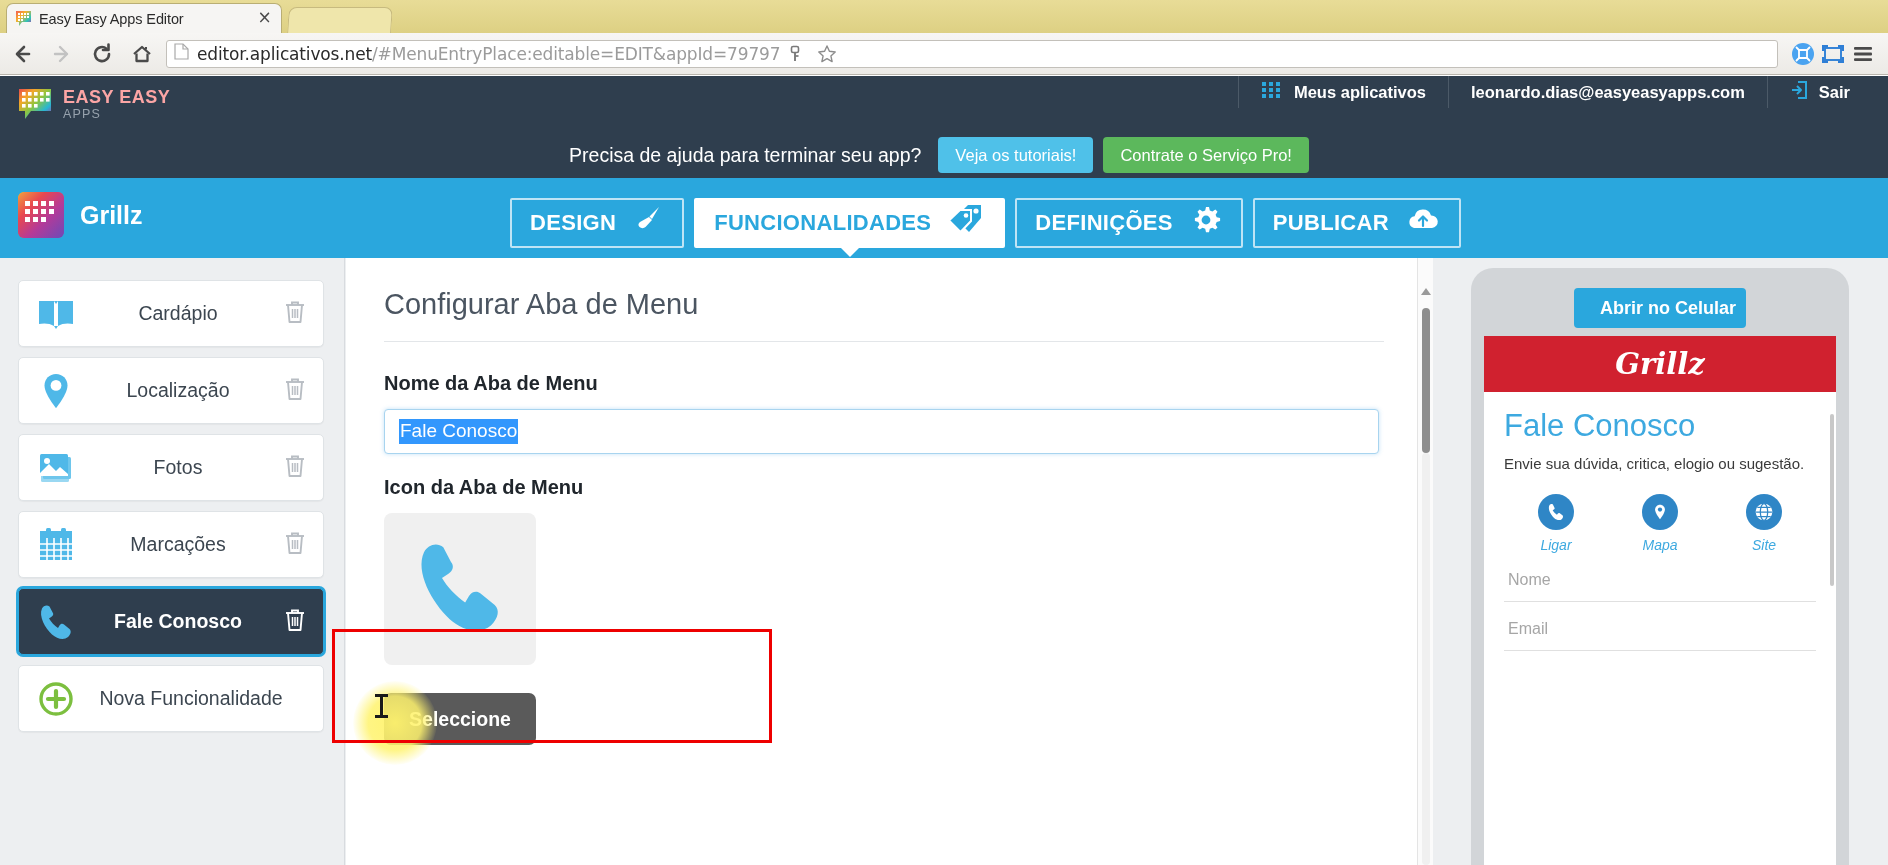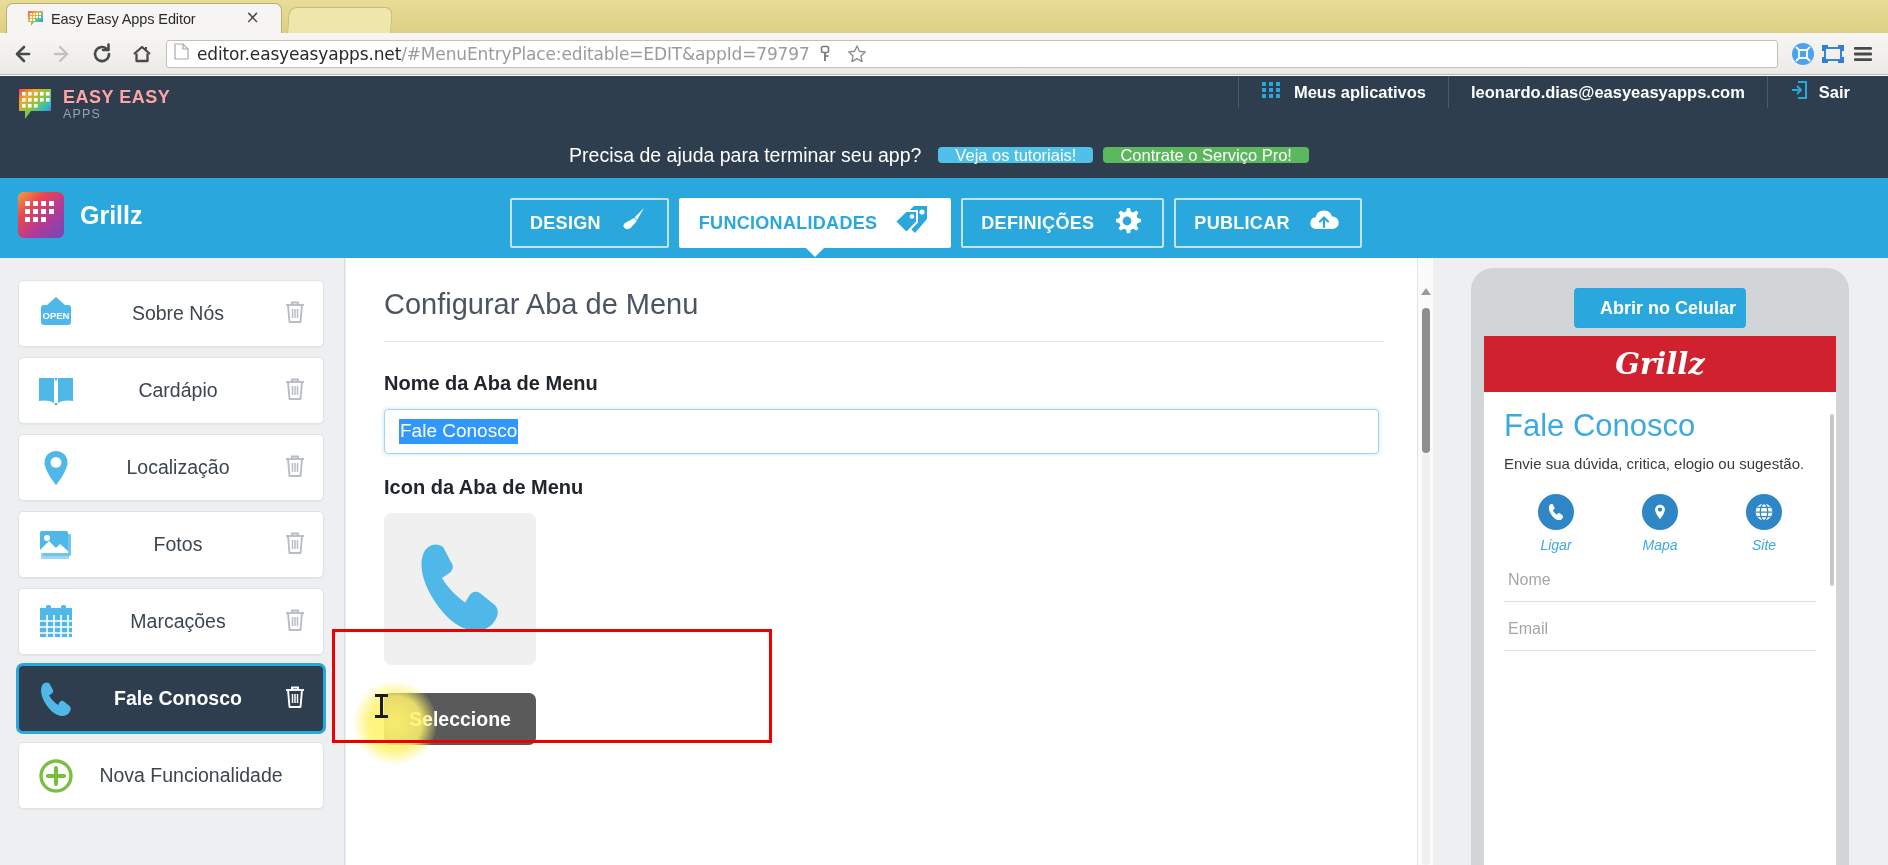--- a/index.html
+++ b/index.html
@@ -15,21 +15,21 @@
     position: absolute; left: 0; top: 0; width: 1888px; height: 33px;
     background: #e3d58a;
     background: linear-gradient(to bottom, #e8dc97 0%, #ddd083 100%);
   }
   .tab {
     position: absolute; left: 6px; top: 3px; width: 276px; height: 30px;
     background: #f6f5f3;
     border-radius: 7px 7px 0 0;
     border: 1px solid #b9ae74;
     border-bottom: none;
-    display: flex; align-items: center; padding: 0 20px;
+    display: flex; align-items: center; padding: 0 8px;
   }
   .tab-favicon {
     width: 17px; height: 17px; flex: 0 0 17px; margin-right: 7px;
     position: relative;
   }
   .tab-title {
     font-size: 14.5px; color: #2b2b2b; flex: 1;
     white-space: nowrap; overflow: hidden; text-overflow: ellipsis;
     letter-spacing: -0.1px;
   }
@@ -105,21 +105,21 @@
   .hdr-spacer { width: 16px; }
 
   
   .promo-bar {
     position: absolute; left: 0; top: 132px; width: 1888px; height: 46px;
     background: #2f3e4e;
     display: flex; align-items: center; justify-content: center;
   }
   .promo-text { color: #fff; font-size: 19.5px; margin-right: 17px; }
   .promo-btn {
-    height: 16px; border-radius: 4px; color: #fff; font-size: 16.5px;
+    height: 36px; border-radius: 4px; color: #fff; font-size: 16.5px;
     display: flex; align-items: center; padding: 0 17px; margin-right: 10px;
   }
   .promo-btn.blue { background: #4fc1e9; }
   .promo-btn.green { background: #5cb85c; }
 
   
   .app-nav {
     position: absolute; left: 0; top: 178px; width: 1888px; height: 80px;
     background: #2aa7dd;
   }
@@ -133,21 +133,21 @@
     background: linear-gradient(135deg,#f0c419,#e8554e 40%,#c0418e 70%,#8e44ad);
   }
   .app-title { color: #fff; font-size: 25px; font-weight: bold; }
   .nav-tabs {
     position: absolute; left: 510px; top: 20px;
     display: flex; align-items: flex-end; gap: 10px;
   }
   .nav-tab {
     height: 50px; border: 2px solid #bfe4f5; border-radius: 2px;
     display: flex; align-items: center; padding: 0 18px; gap: 16px;
-    color: #fff; font-size: 18px; font-weight: bold; letter-spacing: 0.3px;
+    color: #fff; font-size: 22px; font-weight: bold; letter-spacing: 0.3px;
     position: relative;
   }
   .nav-tab.active {
     background: #fff; color: #2aa7dd; border-color: #fff;
   }
   .nav-tab.active::after {
     content: ""; position: absolute; left: 50%; bottom: -11px;
     margin-left: -11px;
     border-left: 11px solid transparent; border-right: 11px solid transparent;
     border-top: 11px solid #fff;
@@ -389,21 +389,21 @@
       </svg>
   </span>
 
   <div class="omnibox">
     <span class="omnibox-icon">
       <svg width="15" height="17" viewBox="0 0 15 17">
           <path d="M1 1 H9 L14 6 V16 H1 Z" fill="#fff" stroke="#a9a9a9" stroke-width="1.2"></path>
           <path d="M9 1 V6 H14" fill="none" stroke="#a9a9a9" stroke-width="1.2"></path>
         </svg>
     </span>
-    <span class="omnibox-url"><b>editor.easyeasyapps.net</b><span>/#MenuEntryPlace:editable=EDIT&amp;appId=79797</span></span>
+    <span class="omnibox-url"><b>editor.aplicativos.net</b><span>/#MenuEntryPlace:editable=EDIT&amp;appId=79797</span></span>
     <span class="omnibox-actions">
       <span class="tb-icon">
         <svg width="18" height="18" viewBox="0 0 18 18">
             <rect x="5.5" y="1.5" width="7" height="6" rx="1.6" fill="none" stroke="#7a7a7a" stroke-width="1.6"></rect>
             <path d="M9 7.5 V16" stroke="#7a7a7a" stroke-width="1.9"></path>
             <path d="M9 11 H12.5" stroke="#7a7a7a" stroke-width="1.7"></path>
           </svg>
       </span>
       <span class="tb-icon">
         <svg width="20" height="20" viewBox="0 0 20 20">
@@ -591,38 +591,20 @@
           </svg>
       </span>
     </div>
   </div>
 </div>
 
 <div class="workspace">
 
   <div class="feature-list">
 
-    <div class="feature-item">
-      <span class="fi-icon">
-        <svg width="42" height="42" viewBox="0 0 42 42">
-            <path d="M21 4 L30 12 H12 Z" fill="#4fb8e8"></path>
-            <rect x="6" y="12" width="30" height="20" rx="3" fill="#4fb8e8"></rect>
-            <text x="21" y="26" font-family="Liberation Sans, sans-serif" font-size="9.5" font-weight="bold" fill="#fff" text-anchor="middle">OPEN</text>
-          </svg>
-      </span>
-      <span class="fi-label">Sobre Nós</span>
-      <span class="fi-trash">
-        <svg width="24" height="26" viewBox="0 0 24 26">
-            <path d="M3 6 H21" stroke="currentColor" stroke-width="1.9"></path>
-            <path d="M9 6 V3.5 H15 V6" fill="none" stroke="currentColor" stroke-width="1.9"></path>
-            <path d="M5 6 L6.5 23 H17.5 L19 6" fill="none" stroke="currentColor" stroke-width="1.9" stroke-linejoin="round"></path>
-            <path d="M9.5 10 V19 M12 10 V19 M14.5 10 V19" stroke="currentColor" stroke-width="1.5"></path>
-          </svg>
-      </span>
-    </div>
 
     <div class="feature-item">
       <span class="fi-icon">
         <svg width="42" height="42" viewBox="0 0 42 42">
             <path d="M4 8 H19 V33 C15 30 8 30 4 31 Z" fill="#4fb8e8"></path>
             <path d="M38 8 H23 V33 C27 30 34 30 38 31 Z" fill="#4fb8e8"></path>
             <path d="M19 8 L21 11 L23 8" fill="#4fb8e8"></path>
             <path d="M19 33 L21 36 L23 33" fill="#4fb8e8"></path>
           </svg>
       </span>

